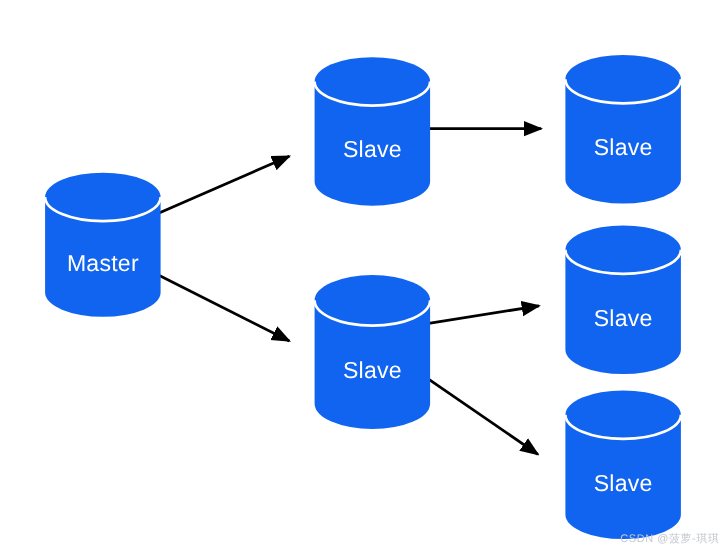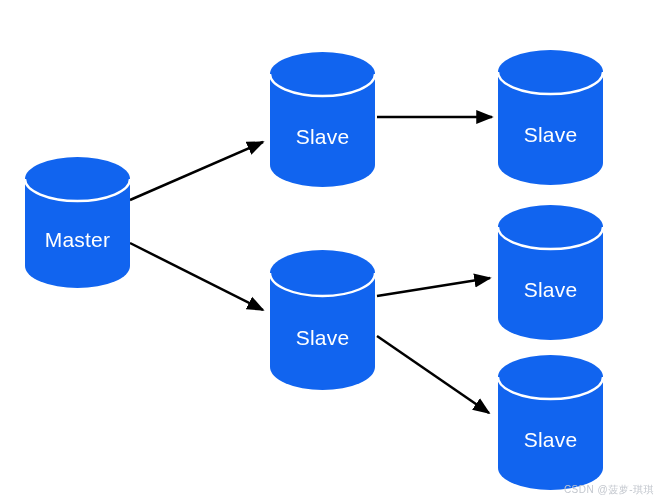--- a/index.html
+++ b/index.html
@@ -19,20 +19,21 @@
     position: absolute;
     left: 0;
     top: 0;
     width: 656px;
     height: 500px;
     pointer-events: none;
   }
   .node {
     position: absolute;
     width: 105px;
+    margin-left: 16px;
   }
   .node svg.cyl {
     position: absolute;
     left: 0;
     top: 0;
     overflow: visible;
   }
   .node .label {
     position: absolute;
     left: 0;

